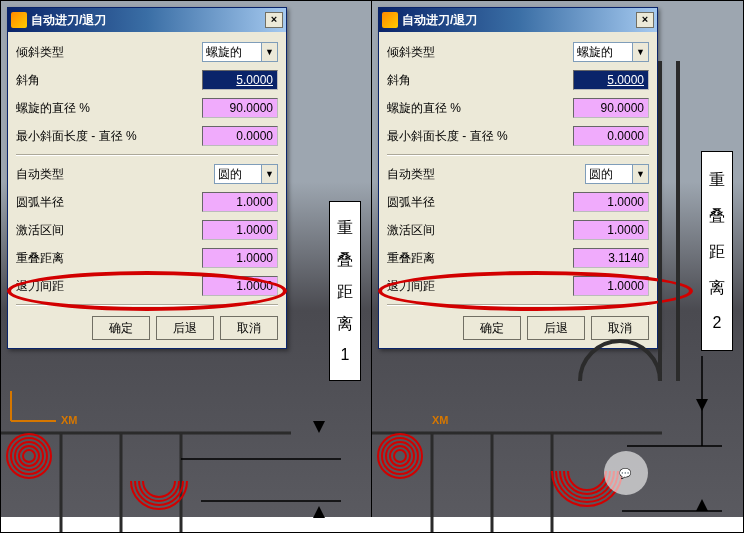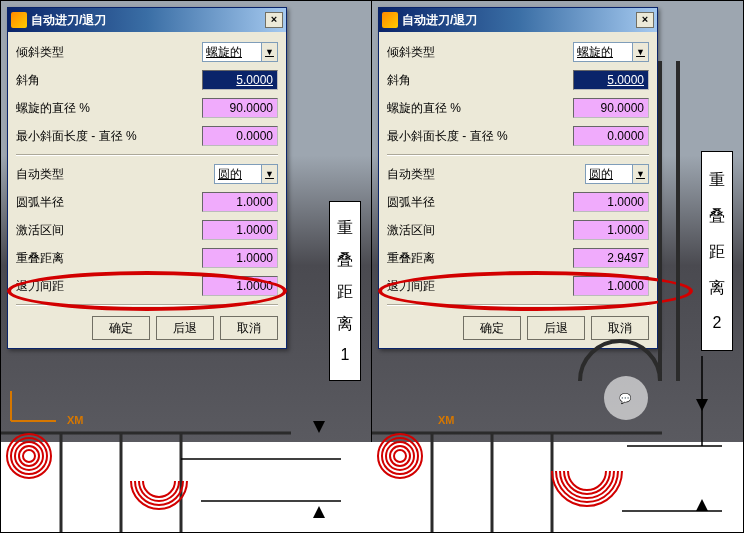--- a/index.html
+++ b/index.html
@@ -16,21 +16,21 @@
   .outer-border {
     border: 1px solid #000;
     width: 744px;
     height: 533px;
     position: relative;
     display: flex;
   }
   .panel {
     position: relative;
     width: 372px;
-    height: 441px;
+    height: 516px;
     border-right: 1px solid #000;
   }
   .panel:last-child { border-right: none; }
   
   .dark-bg {
     position: absolute;
     top: 0;
     left: 0;
     right: 0;
     bottom: 0;
@@ -79,21 +79,20 @@
   .row {
     display: flex;
     align-items: center;
     justify-content: space-between;
     height: 28px;
   }
   .row-label { color: #000; font-size: 12px; }
   .select-wrap {
     display: flex;
     align-items: center;
-    text-decoration: underline;
   }
   .select {
     width: 60px;
     height: 20px;
     background: #fff;
     border: 1px solid #7f9db9;
     display: flex;
     align-items: center;
     padding: 0 3px;
     font-size: 12px;
@@ -171,21 +170,20 @@
     align-items: center;
     justify-content: space-around;
     padding: 10px 0;
     font-size: 16px;
   }
   .xm-label {
     position: absolute;
     color: #d67700;
     font-size: 11px;
     font-weight: bold;
-    margin-left: 6px;
   }
   svg.cad { position: absolute; top: 0; left: 0; }
   
   .arrow-marker {
     position: absolute;
   }
   .arrow-down {
     width: 0; height: 0;
     border-left: 6px solid transparent;
     border-right: 6px solid transparent;
@@ -402,21 +400,21 @@
           <div class="num-input">1.0000</div>
         </div>
 
         <div class="row">
           <span class="row-label">激活区间</span>
           <div class="num-input">1.0000</div>
         </div>
 
         <div class="row">
           <span class="row-label">重叠距离</span>
-          <div class="num-input">2.9497</div>
+          <div class="num-input">3.1140</div>
         </div>
 
         <div class="row">
           <span class="row-label">退刀间距</span>
           <div class="num-input">1.0000</div>
         </div>
 
         <div class="sep"></div>
 
         <div class="btn-row">

